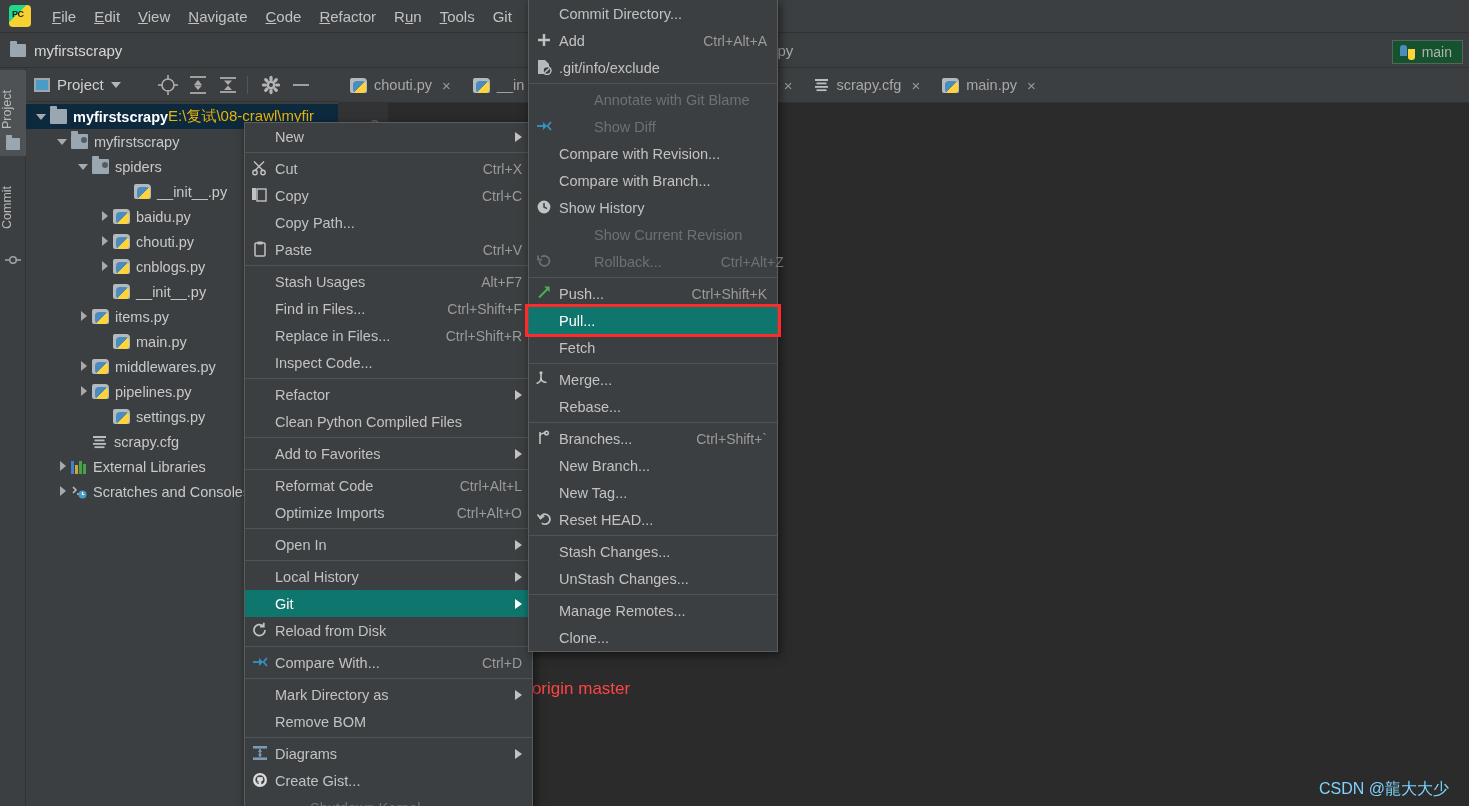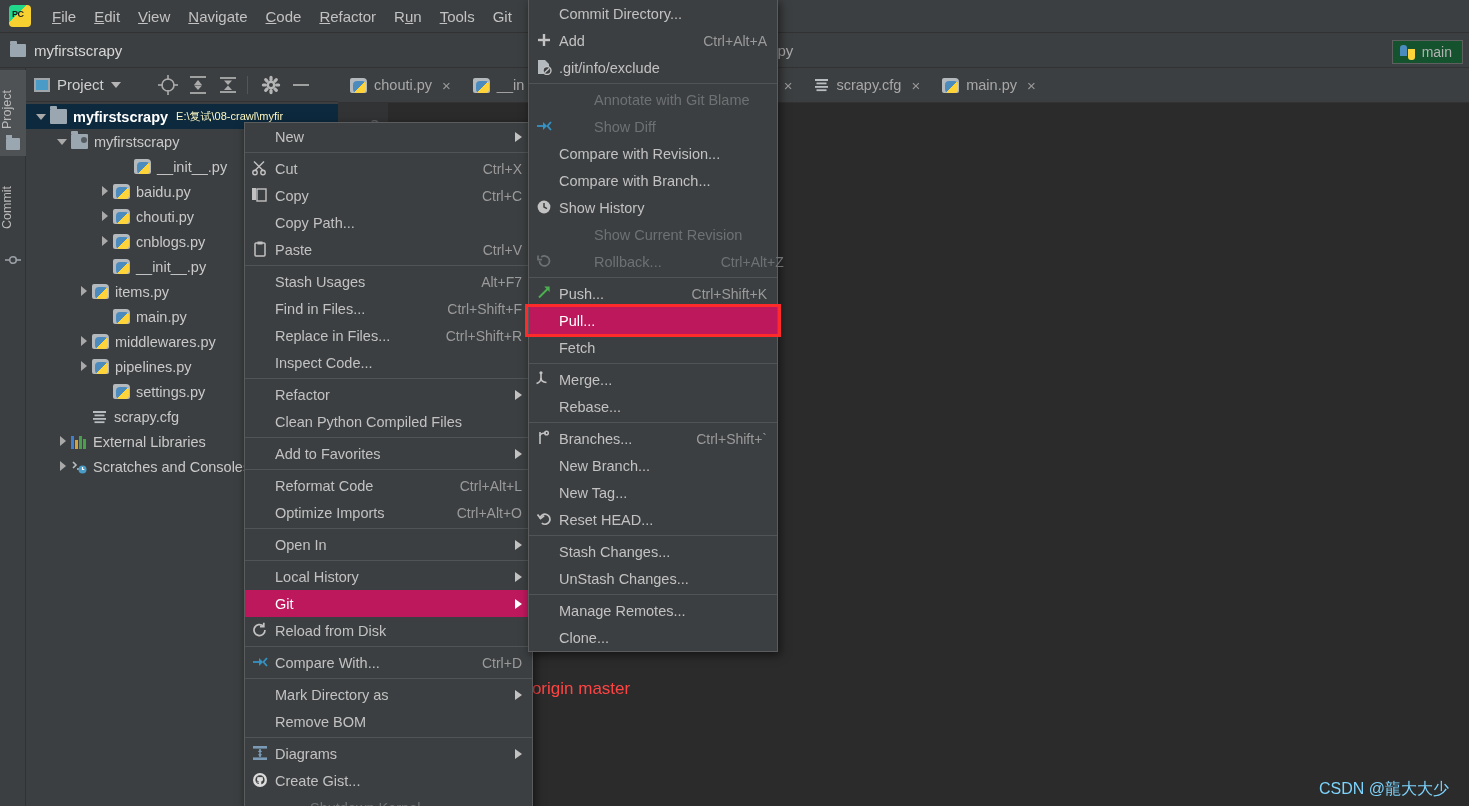--- a/index.html
+++ b/index.html
@@ -128,21 +128,21 @@
   .ico-py::after {
     content:""; position:absolute; left:3px; top:3px; width:13px; height:12px;
     background: linear-gradient(135deg,#4b8bbe 0 50%, #ffd43b 50% 100%);
     border-radius: 4px;
   }
   .ico-cfg { width:15px; height:14px; margin-right:7px; flex:none; }
   .ico-lib { width:16px; height:14px; margin-right:6px; flex:none; display:flex; align-items:flex-end; gap:1px;}
   .ico-lib i { width:3px; background:#5a9e5a; display:block;}
   .ico-scratch { width:16px; height:15px; margin-right:6px; flex:none; position:relative;}
   .tlabel { color: #c9c9c9; }
-  .tpath { color: #fef9c3; font-size: 11px; margin-left: 8px; }
+  .tpath { color: #eab308; font-size: 15px; }
 
   
   .editor-wrap { position: absolute; left: 338px; top: 68px; right: 0; bottom: 0; }
   .tabbar { height: 35px; background: #3c3f41; display: flex; align-items: stretch; border-bottom:1px solid #323232;}
   .etab {
     display: flex; align-items: center; gap: 7px; padding: 0 10px 0 12px;
     font-size: 14.5px; color: #a8a8a8; position: relative; white-space: nowrap;
   }
   .etab.active { background: #4e5254; color: #d6d6d6; }
   .etab.active::after { content:""; position:absolute; left:0; right:0; bottom:0; height:3px; background:#6c8ca0;}
@@ -183,21 +183,21 @@
   .ctxmenu {
     position: absolute; background: #3c3f41;
     border: 1px solid #5a5c5e; box-shadow: 2px 3px 9px rgba(0,0,0,.55);
     padding: 0; z-index: 50;
   }
   .mrow {
     height: 27px; display: flex; align-items: center;
     font-size: 14.5px; color: #c2c2c2; padding: 0 10px 0 6px; position: relative;
     white-space: nowrap;
   }
-  .mrow.sel { background: #be185d; color: #ffffff; }
+  .mrow.sel { background: #0f766e; color: #ffffff; }
   .mrow.disabled { color: #6e7174; gap: 35px; }
   .mrow .micon { width: 22px; height:18px; flex:none; position: relative; margin-right: 2px; }
   .mrow .mlabel { flex: 1; }
   .mrow .mshort { color: #9a9a9a; margin-left: 24px; font-size: 14px; }
   .mrow.disabled .mshort { color:#6e7174; }
   .msub {
     width:0;height:0;border-top:5px solid transparent;border-bottom:5px solid transparent;
     border-left:7px solid #c2c2c2; margin-left: 14px;
   }
   .mrow.sel .msub { border-left-color:#fff; }
@@ -312,20 +312,25 @@
           <span class="arrow down"></span>
           <span class="ico ico-folder"></span>
           <span class="tlabel">myfirstscrapy</span>
           <span class="tpath">E:\复试\08-crawl\myfir</span>
         </div>
         <div class="trow" style="padding-left: 31px;">
           <span class="arrow down"></span>
           <span class="ico ico-folder src"></span>
           <span class="tlabel">myfirstscrapy</span>
         </div>
+        <div class="trow" style="padding-left: 52px;">
+          <span class="arrow down"></span>
+          <span class="ico ico-folder src"></span>
+          <span class="tlabel">spiders</span>
+        </div>
         <div class="trow" style="padding-left: 94px;">
           <span class="arrow"></span>
           <span class="ico ico-py"></span>
           <span class="tlabel">__init__.py</span>
         </div>
         <div class="trow" style="padding-left: 73px;">
           <span class="arrow right"></span>
           <span class="ico ico-py"></span>
           <span class="tlabel">baidu.py</span>
         </div>

